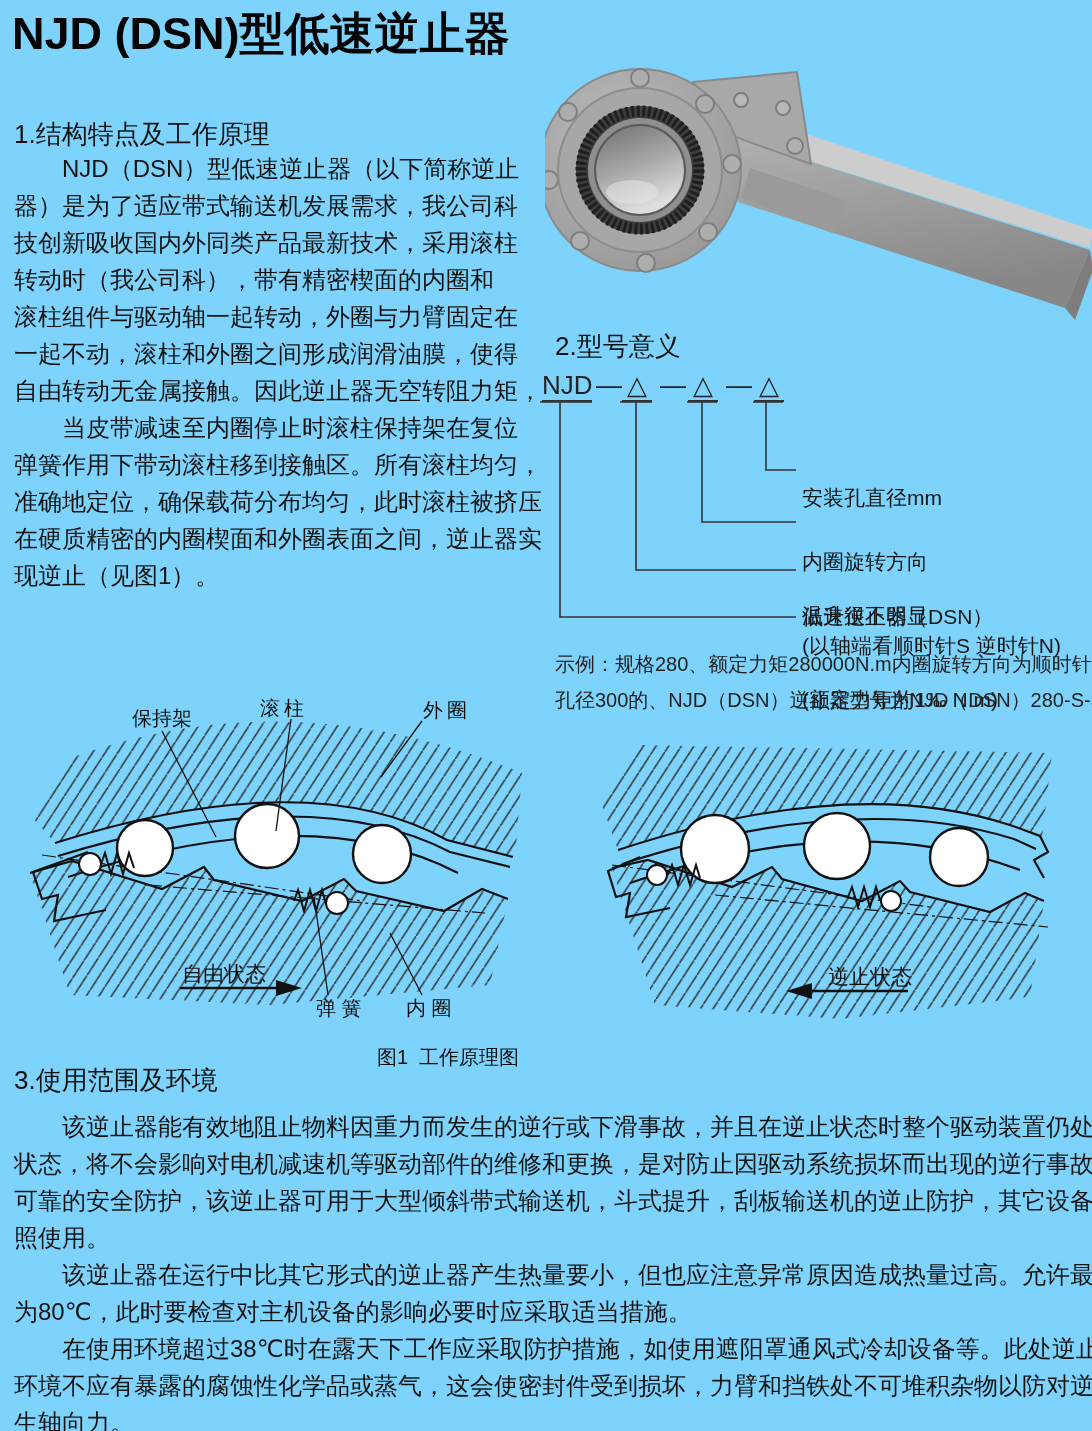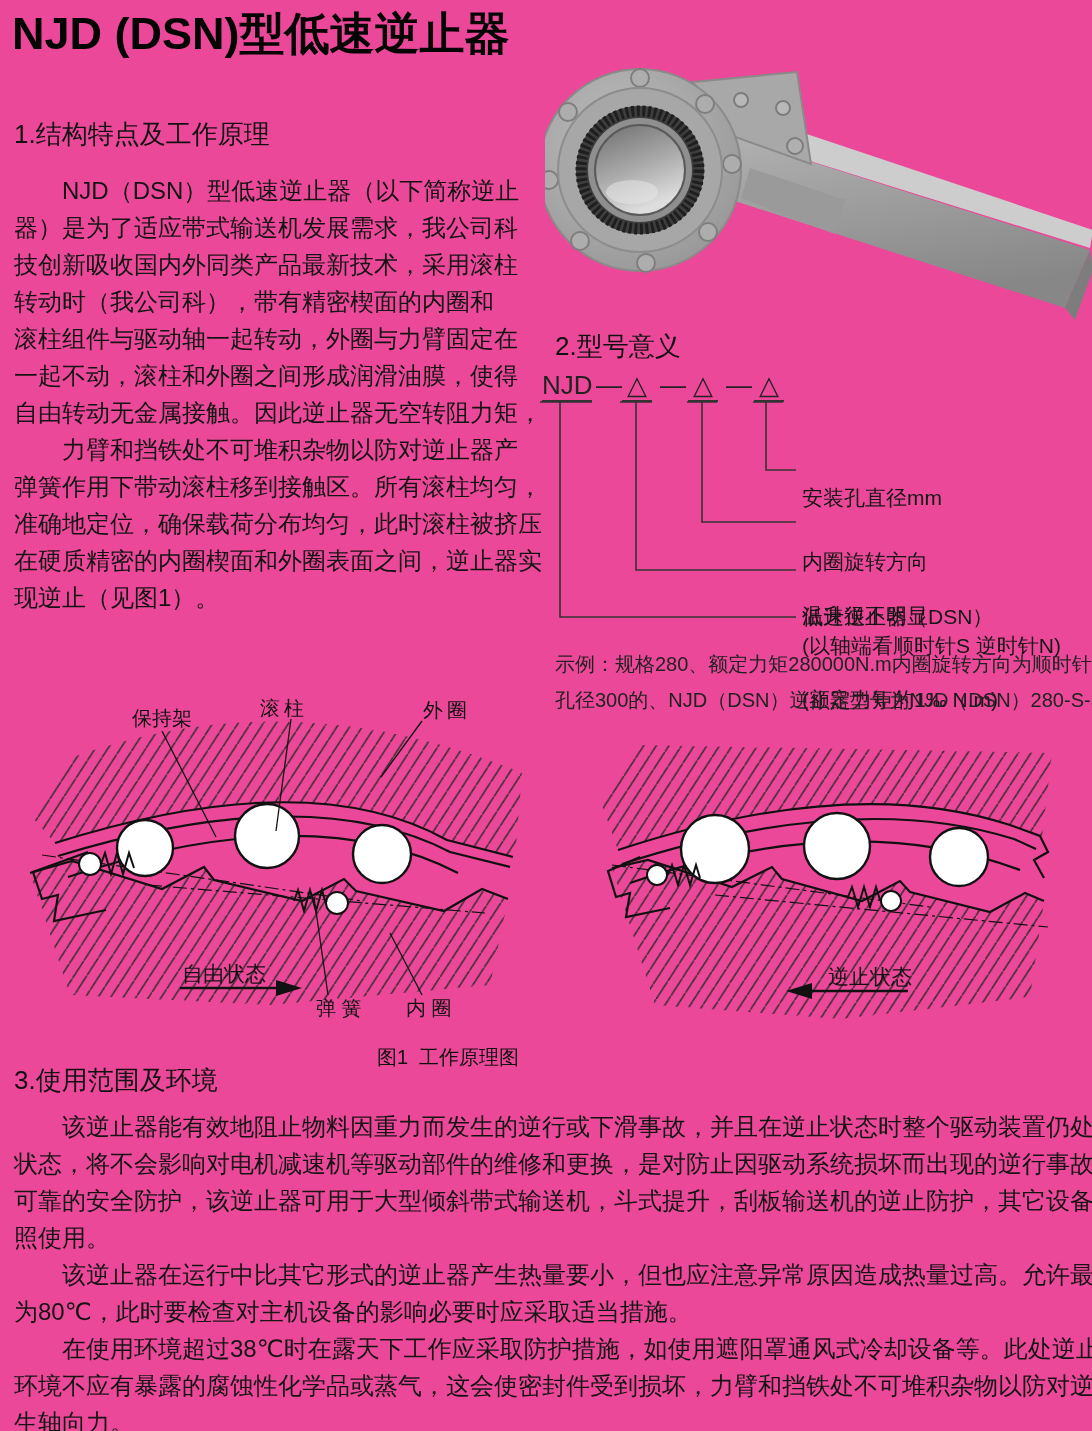--- a/index.html
+++ b/index.html
@@ -1,33 +1,33 @@
 <!DOCTYPE html>
 <html><head>
 <meta charset="utf-8">
 <style>
   * { margin:0; padding:0; box-sizing:border-box; }
   html,body { background:#e8e8e8; }
   .page {
     position:relative; width:1092px; height:1431px; margin:0 auto;
-    background:#ec4899; overflow:hidden; color:#1a1a1a;
+    background:#7dd3fc; overflow:hidden; color:#1a1a1a;
     font-family:"Liberation Sans","DejaVu Sans",sans-serif;
   }
   .abs { position:absolute; }
   h1.title {
     position:absolute; left:12px; top:4px;
     font-size:45px; font-weight:bold; letter-spacing:0px; color:#050505;
   }
   .sec-heading { font-size:26px; font-weight:normal; line-height:32px; color:#111; }
   .body-text .line {
     font-size:24px; line-height:37px; height:37px; white-space:pre; color:#141414;
   }
   .body-text .line.first { padding-left:48px; }
   .col-left { position:absolute; left:14px; top:118px; width:512px; }
-  .col-left .sec-heading { margin-bottom:22px; }
+  .col-left .sec-heading { }
 
   
   .model-box { position:absolute; left:540px; top:370px; width:552px; height:274px; }
   .model-box svg { position:absolute; left:0; top:0; }
   .model-part { position:absolute; top:0; font-size:26px; line-height:30px; color:#222; }
   .model-underline { border-bottom:2px solid #333; text-align:center; }
   .model-label { position:absolute; left:262px; font-size:21px; line-height:28px; white-space:pre; color:#161616; }
   .example { position:absolute; left:555px; top:646px; width:535px; }
   .example .line { font-size:20px; line-height:36px; height:36px; white-space:pre; color:#222; }
 
@@ -99,21 +99,21 @@
     <div class="body-text">
         <div class="line first">NJD（DSN）型低速逆止器（以下简称逆止</div>
         <div class="line">器）是为了适应带式输送机发展需求，我公司科</div>
         <div class="line">技创新吸收国内外同类产品最新技术，采用滚柱</div>
         <div class="line">转动时（我公司科），带有精密楔面的内圈和</div>
         <div class="line">滚柱组件与驱动轴一起转动，外圈与力臂固定在</div>
         <div class="line">一起不动，滚柱和外圈之间形成润滑油膜，使得</div>
         <div class="line">自由转动无金属接触。因此逆止器无空转阻力矩，</div>
       </div>
     <div class="body-text">
-        <div class="line first">力臂和挡铁处不可堆积杂物以防对逆止器产</div>
+        <div class="line first">当皮带减速至内圈停止时滚柱保持架在复位</div>
         <div class="line">弹簧作用下带动滚柱移到接触区。所有滚柱均匀，</div>
         <div class="line">准确地定位，确保载荷分布均匀，此时滚柱被挤压</div>
         <div class="line">在硬质精密的内圈楔面和外圈表面之间，逆止器实</div>
         <div class="line">现逆止（见图1）。</div>
       </div>
   </div>
 
   <div class="abs sec-heading" style="left:555px; top:330px;">2.型号意义</div>
 
   <div class="model-box">

